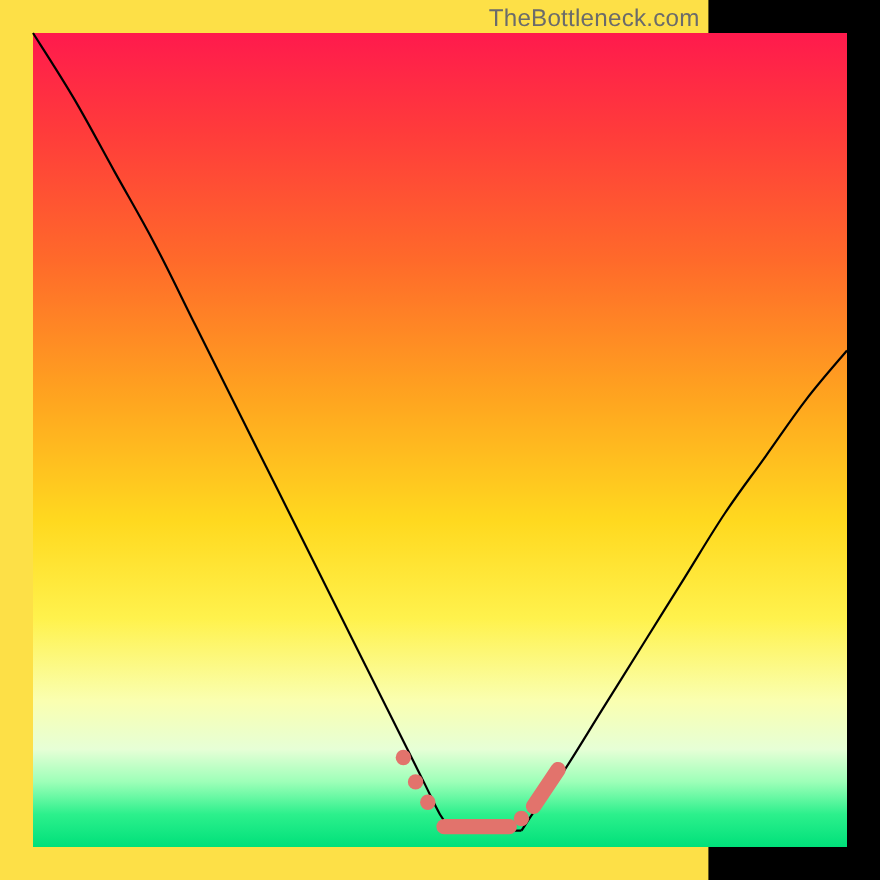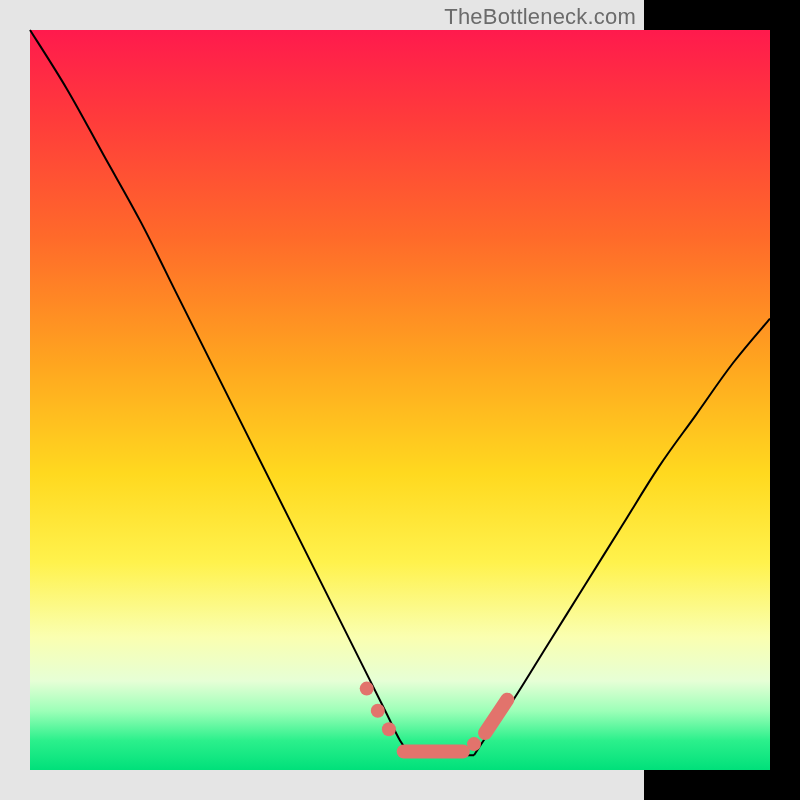--- a/index.html
+++ b/index.html
@@ -9,21 +9,21 @@
     height: 800px;
     background: #000;
     overflow: hidden;
   }
   .frame {
     position: absolute;
     left: 0;
     top: 0;
     width: 644px;
     height: 800px;
-    background: #e5e5e5;
+    background: #fde047;
     text-align: right;
   }
   .plot {
     position: absolute;
     left: 30px;
     top: 30px;
     width: 740px;
     height: 740px;
     background: linear-gradient(to bottom,
       #ff1a4d 0%,

